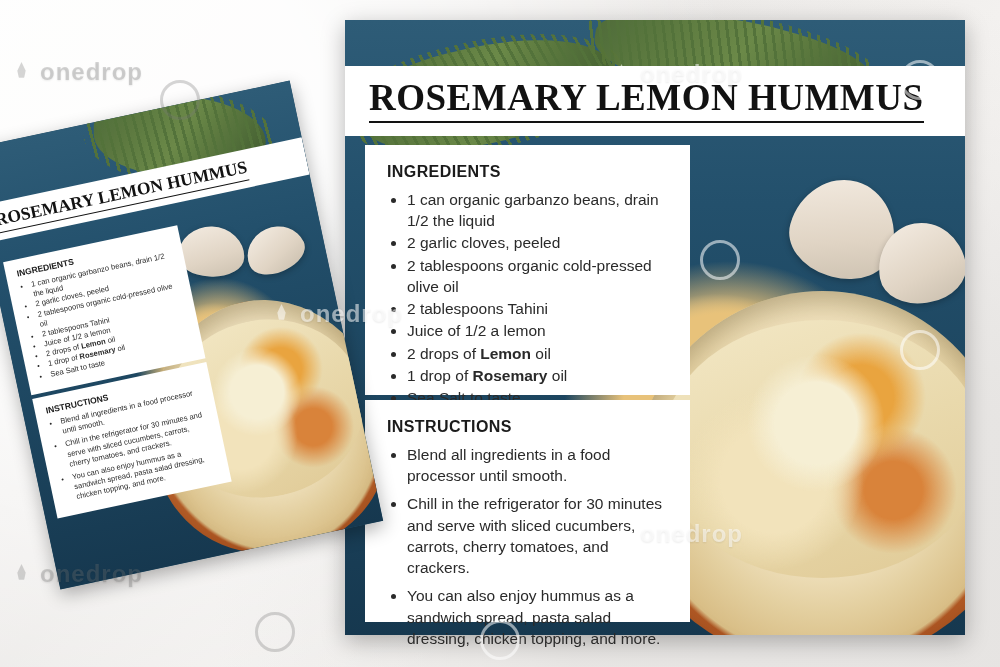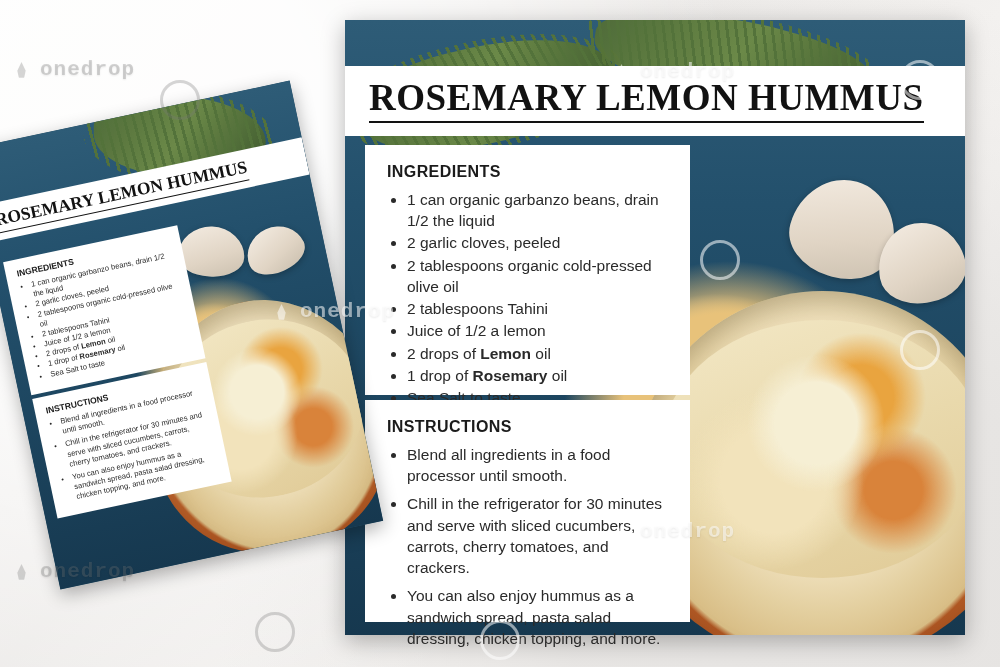--- a/index.html
+++ b/index.html
@@ -144,22 +144,22 @@
   .s-panel h3{font-size:8.5px;margin:0 0 4px 0;font-weight:bold;color:#1b1b1b;}
   .s-panel ul{margin:0;padding-left:12px;}
   .s-panel li{font-size:7.6px;line-height:1.34;color:#2a2a2a;}
   .s-ing{left:12px;top:118px;width:178px;height:136px;}
   .s-ins{left:12px;top:258px;width:178px;height:122px;}
   .s-ins li{margin-bottom:3px;}
 
   
   .wm{
     position:absolute;color:rgba(255,255,255,.55);
-    font-family:Liberation Mono, monospace;
-    font-size:21px;font-weight:600;letter-spacing:1px;
+    font-family:Liberation Sans, sans-serif;
+    font-size:24px;font-weight:600;letter-spacing:1px;
     white-space:nowrap;pointer-events:none;
     text-shadow:0 1px 2px rgba(0,0,0,.08);
   }
   .wm.dark{color:rgba(120,120,120,.30);}
   .wm-ring{
     position:absolute;width:34px;height:34px;border-radius:50%;
     border:3px solid rgba(255,255,255,.55);pointer-events:none;
   }
   .wm-ring.dark{border-color:rgba(120,120,120,.30);}
   .wm-ring::after{

